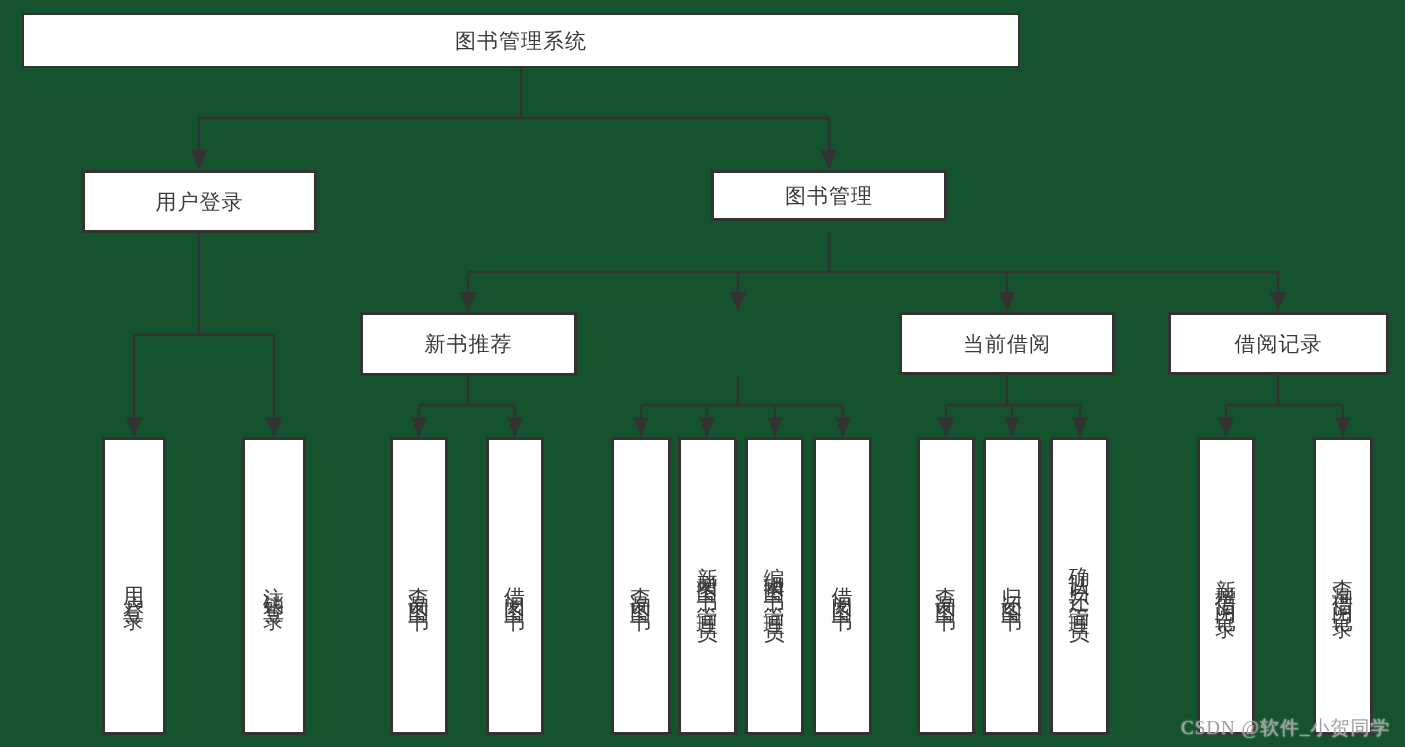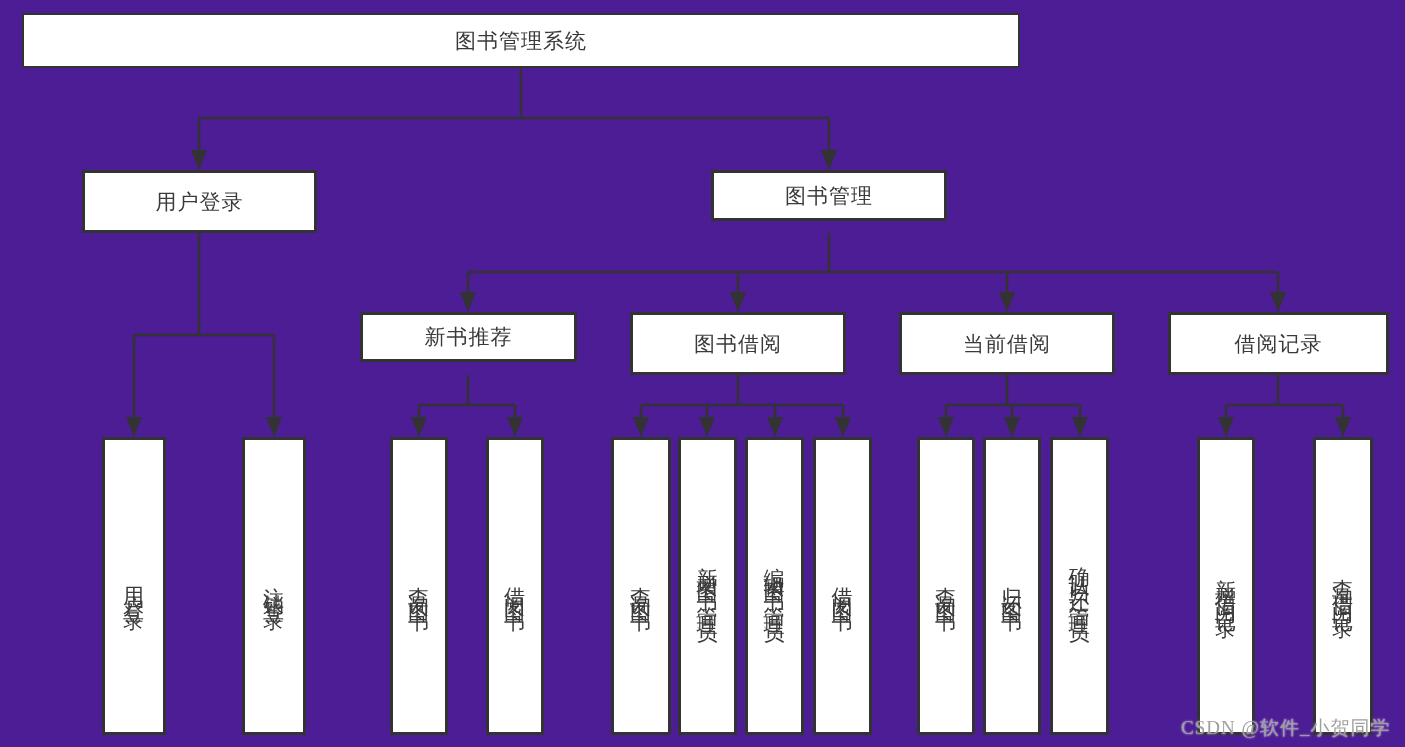--- a/index.html
+++ b/index.html
@@ -1,20 +1,20 @@
 <!DOCTYPE html>
 <html><head>
 <meta charset="utf-8">
 <style>
   html, body { margin: 0; padding: 0; background: #ffffff; }
   .canvas {
     position: relative;
     width: 1405px;
     height: 747px;
-    background: #4c1d95;
+    background: #14532d;
     font-family: "Liberation Sans", "DejaVu Sans", sans-serif;
     overflow: hidden;
   }
   .connector-layer {
     position: absolute;
     left: 0; top: 0;
     width: 1405px; height: 747px;
     pointer-events: none;
   }
   .node {
@@ -93,25 +93,22 @@
     <span>图书管理系统</span>
   </div>
 
   <div class="node" style="left:82px; top:170px; width:235px; height:63px;">
     <span>用户登录</span>
   </div>
   <div class="node" style="left:711px; top:170px; width:236px; height:51px;">
     <span>图书管理</span>
   </div>
 
-  <div class="node" style="left:360px; top:312px; width:217px; height:50px;">
+  <div class="node" style="left:360px; top:312px; width:217px; height:64px;">
     <span>新书推荐</span>
-  </div>
-  <div class="node" style="left:630px; top:312px; width:216px; height:63px;">
-    <span>图书借阅</span>
   </div>
   <div class="node" style="left:899px; top:312px; width:216px; height:63px;justify-content:center;">
     <span>当前借阅</span>
   </div>
   <div class="node" style="left:1168px; top:312px; width:221px; height:63px;">
     <span>借阅记录</span>
   </div>
 
   <div class="node node-leaf" style="left:102px; top:437px; width:64px; height:298px;">
     <span>用户登录</span>

